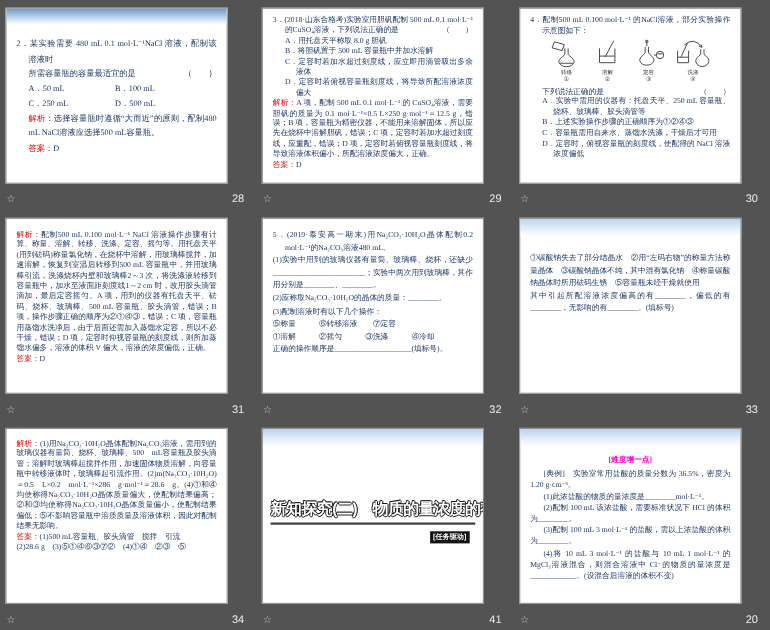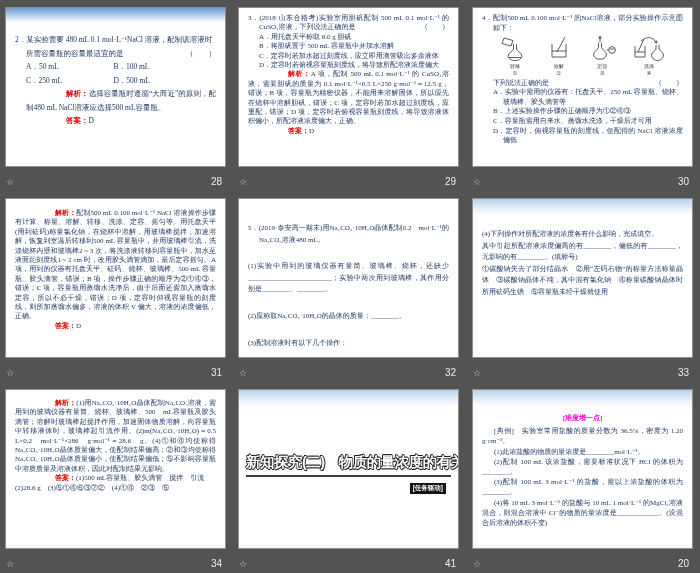--- a/index.html
+++ b/index.html
@@ -4,48 +4,48 @@
 <style>
   html,body{margin:0;padding:0;}
   body{
     width:700px;height:573px;overflow:hidden;
     background:#535353;
     font-family:"Liberation Serif","DejaVu Serif",serif;
   }
   .sorter{display:grid;grid-template-columns:233px 234px 233px;grid-template-rows:191px 191px 191px;width:700px;height:573px;}
   .cell{position:relative;}
   .slide{
-    position:absolute;left:5px;top:7px;width:221px;height:160px;
+    position:absolute;left:5px;top:7px;width:202px;height:160px;
     background:#ffffff;border:1px solid #8f8f8f;box-sizing:border-box;
     overflow:hidden;color:#1f3864;cursor:pointer;
   }
   .band{width:100%;}
   .band.dark{height:14px;background:linear-gradient(#6e9bd0,#b9d2ec 55%,#ffffff);}
   .band.light{height:16px;background:linear-gradient(#b7d2ee,#dcE9f7 45%,#ffffff);}
   .content{padding:6px 9px 0 9px;}
   .para{text-align:justify;}
   .seg{white-space:pre-wrap;}
-  .seg.red{color:#e60000;font-weight:bold;margin-left:40px;}
+  .seg.red{color:#e60000;font-weight:normal;}
   .seg.mag{color:#ff00cc;font-weight:bold;text-align:right;}
   .seg.right{float:right;}
   .seg.ib{display:inline-block;}
   .q{padding-left:11px;text-indent:-11px;}
   .ind{padding-left:11px;}
   .opt{padding-left:21px;text-indent:-10px;}
   .t36{text-align:center;margin:1px 0 3px 0;}
   .bp{text-indent:12px;}
 
   .s28 .content{padding-top:11px;}
   .s28 .para{font-size:7.5px;line-height:13.5px;}
   .s29 .para{font-size:7px;line-height:9.4px;}
   .s30 .para{font-size:7px;line-height:9.6px;}
   .s31 .content{padding-top:10px;}
   .s31 .para{font-size:7px;line-height:9.4px;}
   .s32 .content{padding-top:9px;}
-  .s32 .para{font-size:7px;line-height:11.6px;margin-top:15px;}
+  .s32 .para{font-size:7px;line-height:11.6px;}
   .s33 .content{padding-top:14px;}
   .s33 .para{font-size:7px;line-height:11.6px;}
   .s34 .content{padding-top:9px;}
   .s34 .para{font-size:7px;line-height:9.4px;}
   .s36 .para{font-size:7px;line-height:10.2px;}
 
   
   .diagram{display:flex;justify-content:space-between;align-items:flex-end;margin:3px 18px 2px 18px;}
   .dia-item{display:flex;flex-direction:column;align-items:center;}
   .dlabel{font-size:5px;color:#333;line-height:6px;}
@@ -193,23 +193,22 @@
           <div class="para "><span class="seg">正确的操作顺序是____________________(填标号)。</span></div>
         </div>
       </div>
       <div class="star">☆</div>
       <div class="num">32</div>
     </div>
     <div class="cell">
       <div class="slide s33">
         <div class="band light"></div>
         <div class="content">
-          <div class="para "><span class="seg">(4)下列操作对所配溶液的浓度各有什么影响，完成填空。</span></div>
+          <div class="para "><span class="seg">①碳酸钠失去了部分结晶水　②用“左码右物”的称量方法称量晶体　③碳酸钠晶体不纯，其中混有氯化钠　④称量碳酸钠晶体时所用砝码生锈　⑤容量瓶未经干燥就使用</span></div>
           <div class="para "><span class="seg">其中引起所配溶液浓度偏高的有________，偏低的有________，无影响的有________。(填标号)</span></div>
-          <div class="para "><span class="seg">①碳酸钠失去了部分结晶水　②用“左码右物”的称量方法称量晶体　③碳酸钠晶体不纯，其中混有氯化钠　④称量碳酸钠晶体时所用砝码生锈　⑤容量瓶未经干燥就使用</span></div>
         </div>
       </div>
       <div class="star">☆</div>
       <div class="num">33</div>
     </div>
     <div class="cell">
       <div class="slide s34">
         <div class="content">
           <div class="para "><span class="seg red">解析：</span><span class="seg">(1)用Na₂CO₃·10H₂O晶体配制Na₂CO₃溶液，需用到的玻璃仪器有量筒、烧杯、玻璃棒、500　mL容量瓶及胶头滴管；溶解时玻璃棒起搅拌作用，加速固体物质溶解，向容量瓶中转移液体时，玻璃棒起引流作用。(2)m(Na₂CO₃·10H₂O)＝0.5　L×0.2　mol·L⁻¹×286　g·mol⁻¹＝28.6　g。(4)①和④均使称得Na₂CO₃·10H₂O晶体质量偏大，使配制结果偏高；②和③均使称得Na₂CO₃·10H₂O晶体质量偏小，使配制结果偏低；⑤不影响容量瓶中溶质质量及溶液体积，因此对配制结果无影响。</span></div>
           <div class="para "><span class="seg red">答案：</span><span class="seg">(1)500 mL容量瓶、胶头滴管　搅拌　引流</span></div>

